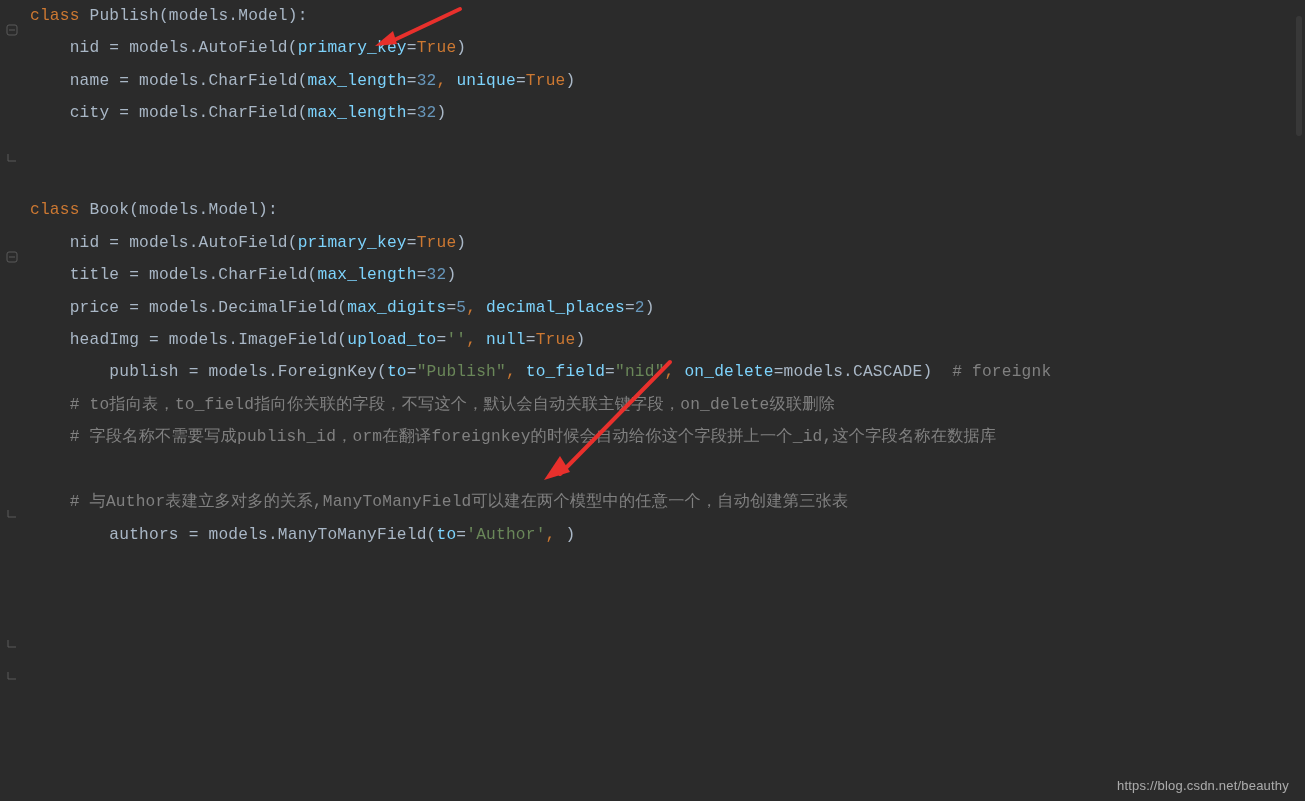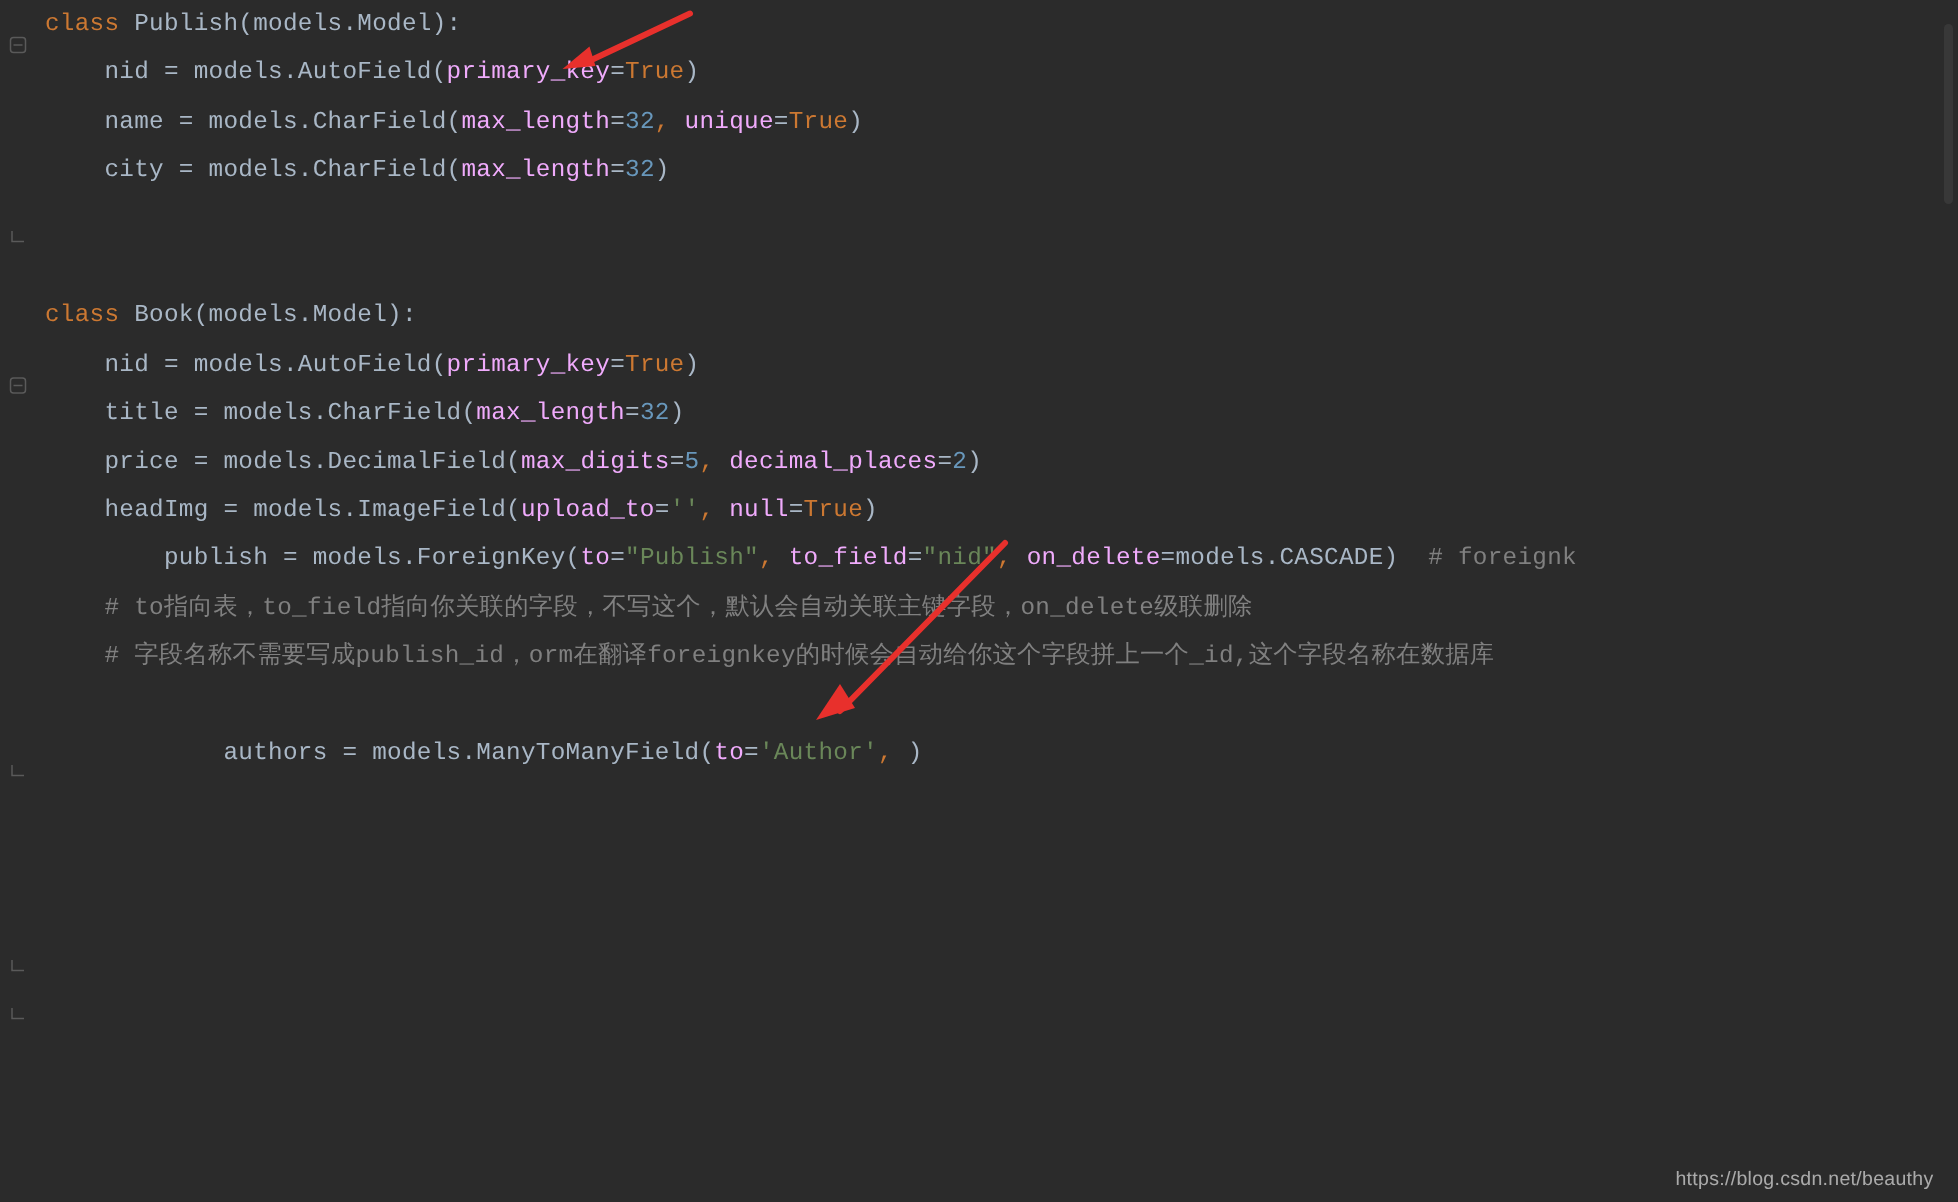--- a/index.html
+++ b/index.html
@@ -1,19 +1,19 @@
 <!DOCTYPE html>
 <html><head>
 <meta charset="utf-8">
 <style>
   html,body{margin:0;padding:0;width:1305px;height:801px;background:#2B2B2B;color:#A9B7C6;font-family:Consolas,'Courier New',monospace;font-size:16px;overflow:hidden}
   .editor{position:relative;width:100%;height:100%}
   pre.code{margin:0;padding:0 0 0 30px;line-height:32.4px;white-space:pre;font-family:inherit;font-size:16.2px;letter-spacing:0.2px}
   .kw{color:#CC7832}
-  .param{color:#f0abfc}
+  .param{color:#7dd3fc}
   .num{color:#6897BB}
   .str{color:#6A8759}
   .cmt{color:#808080}
   .id{color:#A9B7C6}
   .gutter{position:absolute;left:0;top:0;width:22px;height:100%}
   .gutter-icon{position:absolute;left:6px;width:12px;height:12px;color:#555}
   .gutter-icon svg{display:block;width:12px;height:12px}
   .arrow{position:absolute;pointer-events:none}
   .arrow svg{display:block}
   .watermark{position:absolute;bottom:8px;right:16px;color:rgba(255,255,255,0.6);font-family:Liberation Sans, sans-serif;font-size:13px;letter-spacing:0.2px}
@@ -65,21 +65,22 @@
 </span><span class="id">
 </span><span class="kw">class </span><span class="id">Book(models.Model):
 </span><span class="id">    nid = models.AutoField(</span><span class="param">primary_key</span><span class="id">=</span><span class="kw">True</span><span class="id">)
 </span><span class="id">    title = models.CharField(</span><span class="param">max_length</span><span class="id">=</span><span class="num">32</span><span class="id">)
 </span><span class="id">    price = models.DecimalField(</span><span class="param">max_digits</span><span class="id">=</span><span class="num">5</span><span class="kw">, </span><span class="param">decimal_places</span><span class="id">=</span><span class="num">2</span><span class="id">)
 </span><span class="id">    headImg = models.ImageField(</span><span class="param">upload_to</span><span class="id">=</span><span class="str">''</span><span class="kw">, </span><span class="param">null</span><span class="id">=</span><span class="kw">True</span><span class="id">)
 </span><span class="id">    </span><span class="id">    publish = models.ForeignKey(</span><span class="param">to</span><span class="id">=</span><span class="str">"Publish"</span><span class="kw">, </span><span class="param">to_field</span><span class="id">=</span><span class="str">"nid"</span><span class="kw">, </span><span class="param">on_delete</span><span class="id">=models.CASCADE)  </span><span class="cmt"># foreignk
 </span><span class="id">    </span><span class="cmt"># to指向表，to_field指向你关联的字段，不写这个，默认会自动关联主键字段，on_delete级联删除
 </span><span class="id">    </span><span class="cmt"># 字段名称不需要写成publish_id，orm在翻译foreignkey的时候会自动给你这个字段拼上一个_id,这个字段名称在数据库
 </span><span class="id">
-</span><span class="id">    </span><span class="id">    </span><span class="id">    authors = models.ManyToManyField(</span><span class="param">to</span><span class="id">=</span><span class="str">'Author'</span><span class="kw">, </span><span class="id">)
+</span><span class="id">    </span><span class="cmt"># 与Author表建立多对多的关系,ManyToManyField可以建在两个模型中的任意一个，自动创建第三张表
+</span><span class="id">    </span><span class="id">    authors = models.ManyToManyField(</span><span class="param">to</span><span class="id">=</span><span class="str">'Author'</span><span class="kw">, </span><span class="id">)
 </span></pre>
 
   <div class="scrollhint"></div>
 
   <div class="watermark">https://blog.csdn.net/beauthy</div>
 <div class="arrow" style="left: 365px; top: 4px; width: 100px; height: 46px;">
       <svg width="100" height="46">
         <path d="M95 5 L25 38" stroke="#E8302C" stroke-width="4" fill="none" stroke-linecap="round"></path>
         <polygon points="10,42 32,40 28,27" fill="#E8302C"></polygon>
       </svg>

